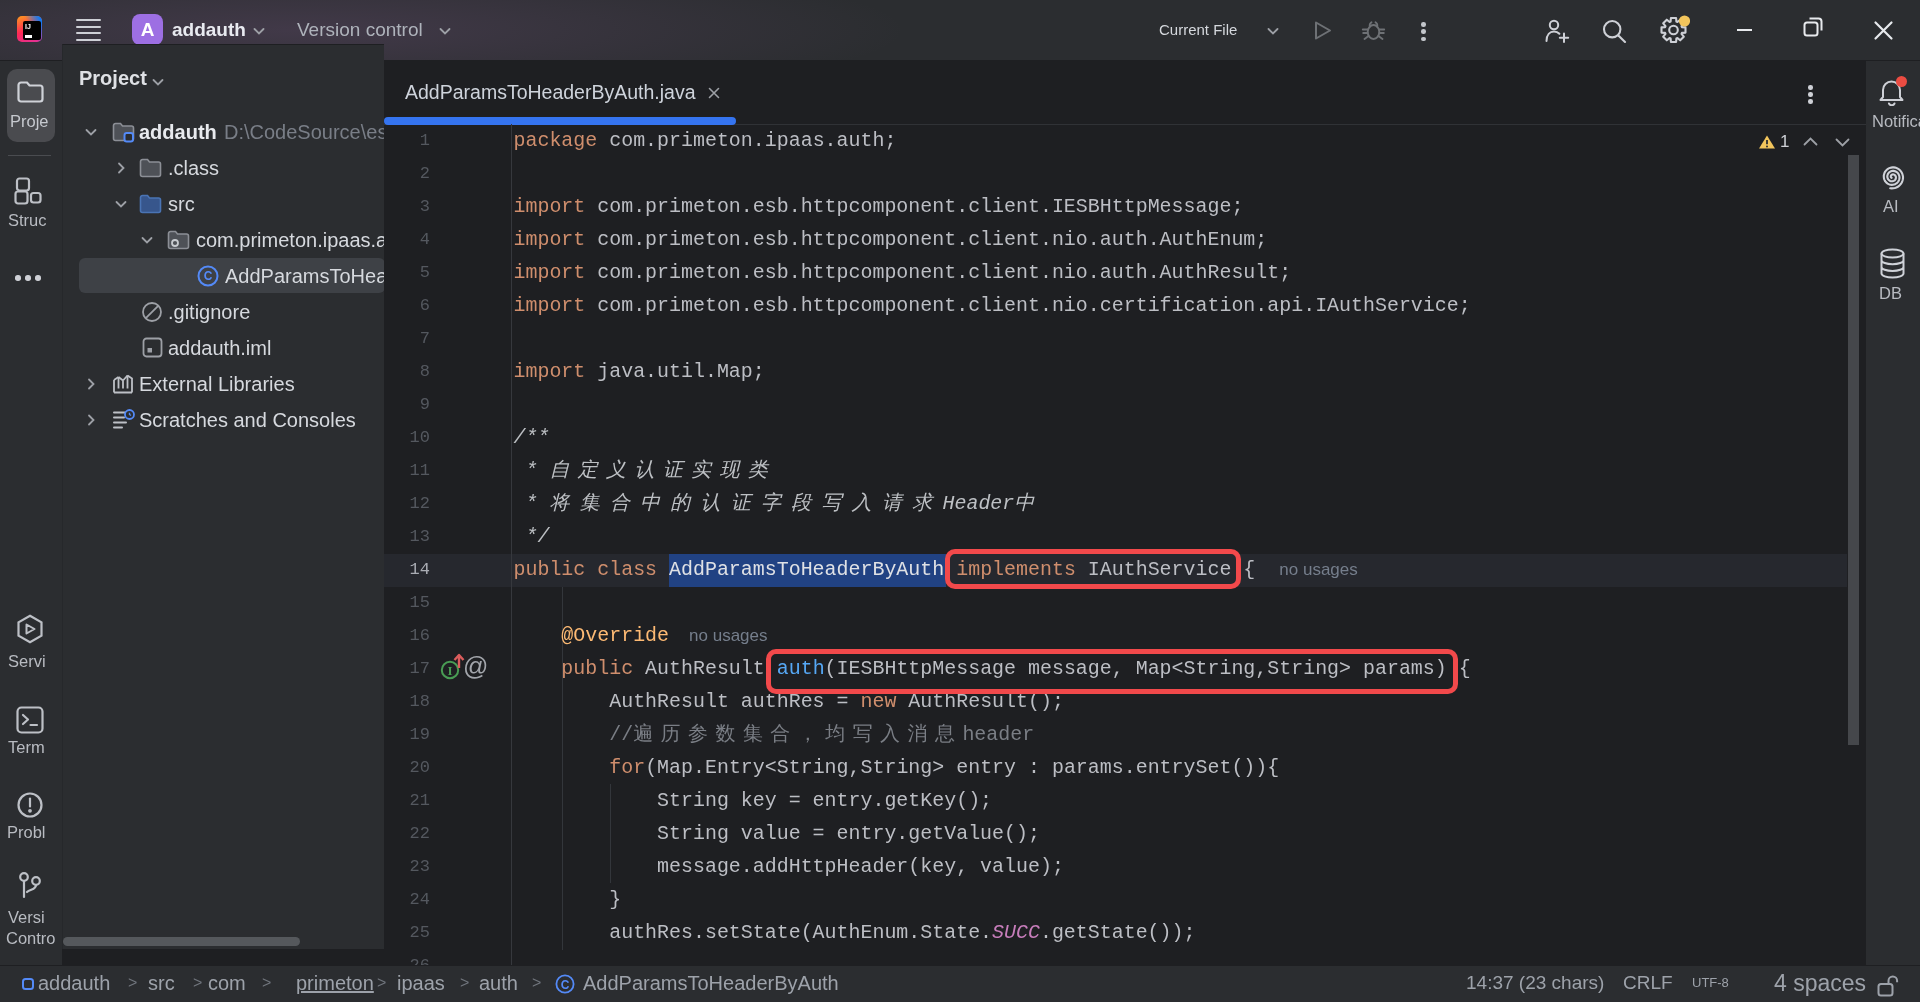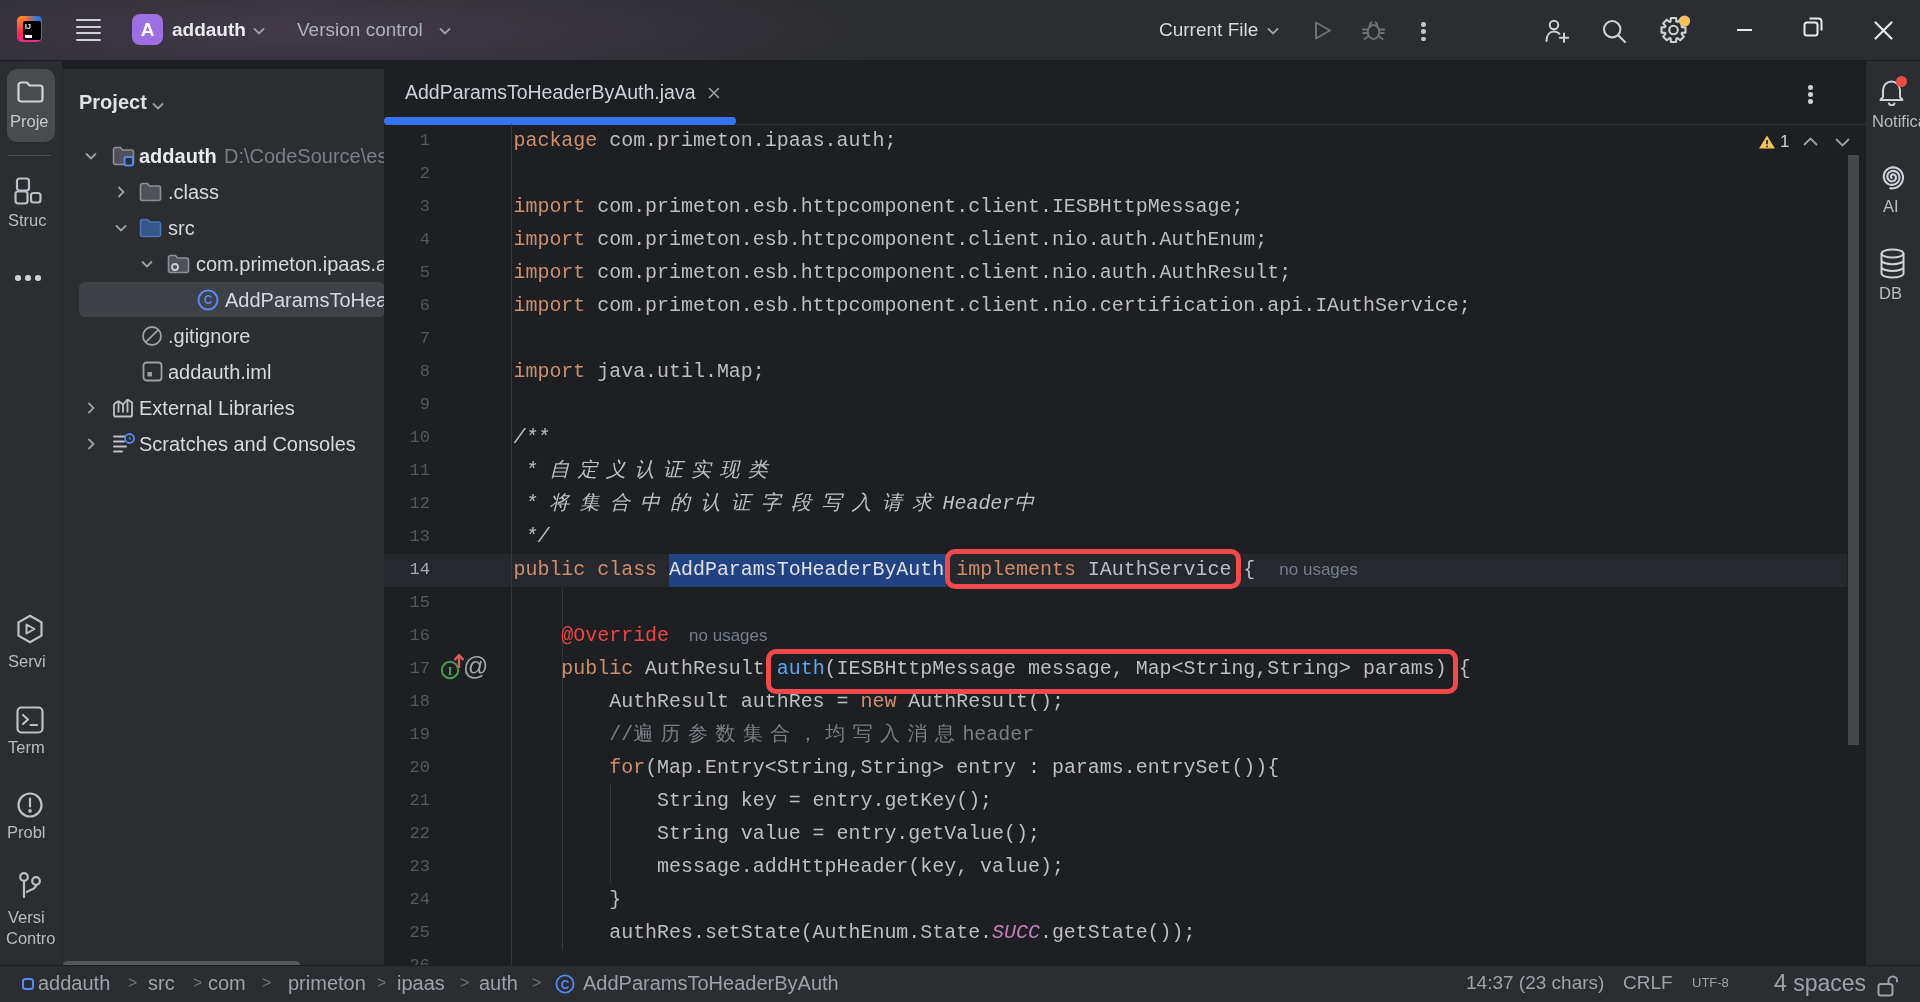--- a/index.html
+++ b/index.html
@@ -25,21 +25,21 @@
   color:#fff; font-size:19px; font-weight:bold; text-align:center; line-height:31px; }
 .tbtext { top:0; height:60px; line-height:60px; font-size:20px; }
 
 
 #lsidebar { left:0; top:60px; width:62px; height:905px; background:#2B2D30; border-top:1px solid #1E1F22; }
 #projbtn { position:absolute; left:7px; top:8px; width:48px; height:73px; border-radius:10px; background:#4A4B4F; overflow:hidden; }
 .sblabel { position:absolute; font-size:16.5px; color:#B8BBC1; white-space:nowrap; }
 #lsdivider { position:absolute; left:8px; top:93.5px; width:43px; height:1.5px; background:#4A4C50; }
 
 
-#projpanel { left:62px; top:68px; width:322px; height:905px; background:#2B2D30;
+#projpanel { left:62px; top:44px; width:322px; height:905px; background:#2B2D30;
   border-top:1px solid #1E1F22; border-left:1px solid #26282B; overflow:hidden; }
 .tree { font-size:20px; color:#D6D9DE; white-space:nowrap; }
 .treerow { position:absolute; height:36px; line-height:36px; white-space:nowrap; }
 #selrow { position:absolute; left:16px; top:213px; width:306px; height:35px; background:#3E4146; border-radius:6px; }
 .tpath { color:#797E87; }
 .tbold { font-weight:bold; color:#E8EAEE; }
 
 
 #editor { left:384px; top:60px; width:1482px; height:905px; background:#1E1F22; border-top:1px solid #1E1F22; }
 #tabtext { position:absolute; left:21px; top:3px; height:57px; line-height:57px; font-size:19.5px; color:#CED3DB; }
@@ -49,21 +49,21 @@
 #selword { position:absolute; left:285px; top:492.5px; width:276.5px; height:33px; background:#214283; }
 .guide { position:absolute; width:1px; background:#33363B; }
 #gutsep { position:absolute; left:126.5px; top:63px; width:1px; height:842px; background:#36383D; }
 pre { font-family:"Liberation Mono", monospace; font-size:19.95px; line-height:33px; }
 #lnums { position:absolute; left:0; top:63px; width:46px; text-align:right; font-size:17px; color:#54585F; }
 #code { position:absolute; left:0; top:63px; padding-left:129.5px; color:#BCBEC4; }
 .k { color:#CF8E6D; }
 .c { color:#7A7E85; }
 .dc { color:#BDC0C4; font-style:italic; }
 .m { color:#56A8F5; }
-.an { color:#ef4444; }
+.an { color:#fdba74; }
 .sf { color:#C77DBB; font-style:italic; }
 .hint { font-family:"Liberation Sans"; font-size:17px; color:#757E8C; }
 .cj { letter-spacing:7.5px; }
 .redbox { position:absolute; border:5px solid #F2494B; border-radius:10px; }
 #scrollbar { position:absolute; left:1464px; top:94px; width:11px; height:590px; background:#45474B; border-radius:0px; }
 
 
 #rsidebar { left:1866px; top:60px; width:54px; height:905px; background:#2B2D30;
   border-top:1px solid #1E1F22; overflow:hidden; }
 
@@ -91,21 +91,21 @@
       </div>
     <div id="avatar" class="abs">A</div>
     <div class="tbtext abs" style="left:172px; font-weight:bold; color:#E8EAF0; font-size:19px;">addauth</div>
     <div class="abs" style="left:252px; top:24px;"><svg width="14" height="14" viewBox="0 0 14 14">
           <path d="M2.5 5l4.5 4.5L11.5 5" fill="none" stroke="#9DA0A6" stroke-width="1.8" stroke-linecap="round"></path>
         </svg></div>
     <div class="tbtext abs" style="left:297px; color:#AEB3BB; font-size:19px;">Version control</div>
     <div class="abs" style="left:438px; top:24px;"><svg width="14" height="14" viewBox="0 0 14 14">
           <path d="M2.5 5l4.5 4.5L11.5 5" fill="none" stroke="#9DA0A6" stroke-width="1.8" stroke-linecap="round"></path>
         </svg></div>
-    <div class="tbtext abs" style="left:1159px; color:#D5D8DD; font-size:19px;">Current File</div>
+    <div class="tbtext abs" style="left:1159px; color:#D5D8DD; font-size:15px;">Current File</div>
     <div class="abs" style="left:1266px; top:24px;"><svg width="14" height="14" viewBox="0 0 14 14">
           <path d="M2.5 5l4.5 4.5L11.5 5" fill="none" stroke="#9DA0A6" stroke-width="1.8" stroke-linecap="round"></path>
         </svg></div>
     <div class="abs" style="left:1312px; top:19px;"><svg width="22" height="23" viewBox="0 0 22 23">
           <path d="M4 3.5 L18 11.5 L4 19.5 Z" fill="none" stroke="#6E7175" stroke-width="2" stroke-linejoin="round"></path>
         </svg></div>
     <div class="abs" style="left:1361px; top:18px;"><svg width="25" height="25" viewBox="0 0 25 25" fill="none" stroke="#6E7175" stroke-width="1.9">
           <ellipse cx="12.5" cy="14" rx="5.8" ry="7"></ellipse>
           <path d="M9 8.6 C8 6.8 9.5 4.8 10.5 4.2 M16 8.6 C17 6.8 15.5 4.8 14.5 4.2" stroke-linecap="round"></path>
           <path d="M6.7 11.5 H1.8 M23.2 11.5 H18.3 M6.7 15 H2.2 M22.8 15 H18.3 M7.5 18 L3.5 21 M17.5 18 L21.5 21" stroke-linecap="round"></path>
@@ -382,21 +382,21 @@
     <div class="sblabel" style="left:13px;top:223px;">DB</div>
   </div>
   <div id="statusbar" class="abs">
     <div class="abs" style="left:22px;top:12px;width:12px;height:12px;border:2px solid #548AF7;border-radius:3.5px;"></div>
     <div class="sbitem" style="left:38px;">addauth</div>
     <div class="sbitem sbsep" style="left:128px;">&gt;</div>
     <div class="sbitem" style="left:148px;">src</div>
     <div class="sbitem sbsep" style="left:193px;">&gt;</div>
     <div class="sbitem" style="left:208px;">com</div>
     <div class="sbitem sbsep" style="left:262px;">&gt;</div>
-    <div class="sbitem" style="left:288px;">primeton</div>
+    <div class="sbitem" style="left:296px;text-decoration:underline;">primeton</div>
     <div class="sbitem sbsep" style="left:377px;">&gt;</div>
     <div class="sbitem" style="left:397px;">ipaas</div>
     <div class="sbitem sbsep" style="left:460px;">&gt;</div>
     <div class="sbitem" style="left:479px;">auth</div>
     <div class="sbitem sbsep" style="left:532px;">&gt;</div>
     <svg class="abs" style="left:555px;top:8px;" width="20" height="20" viewBox="0 0 20 20" fill="none">
         <circle cx="10" cy="10" r="8.6" stroke="#548AF7" stroke-width="1.8"></circle>
         <text x="10" y="14.5" text-anchor="middle" font-size="12" font-weight="bold" fill="#548AF7" font-family="Liberation Sans">C</text>
       </svg>
     <div class="sbitem" style="left:583px;">AddParamsToHeaderByAuth</div>

